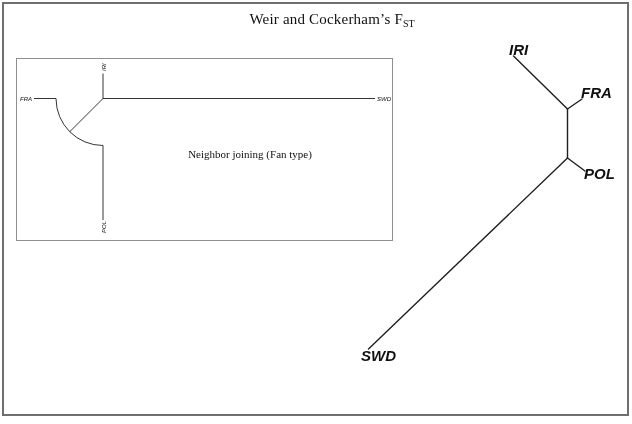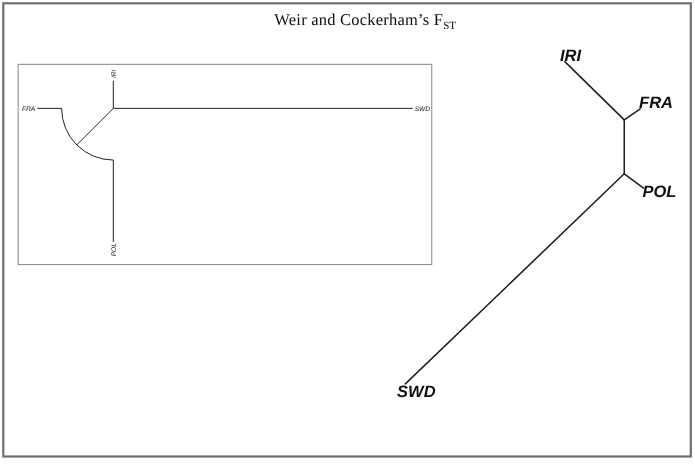--- a/index.html
+++ b/index.html
@@ -113,20 +113,21 @@
     <path class="fan-branch" d="M 56 98.5 A 47 47 0 0 0 103 145.5"></path>
     <line class="fan-branch" x1="34" y1="98.5" x2="56" y2="98.5"></line>
     <line class="fan-branch" x1="103" y1="145.5" x2="103" y2="220"></line>
 
     <text class="taxon-small" x="20" y="100.5">FRA</text>
     <text class="taxon-small" x="377" y="100.5">SWD</text>
     <text class="taxon-small" x="105.5" y="71" transform="rotate(-90 105.5 71)">IRI</text>
     <text class="taxon-small" x="105.5" y="233" transform="rotate(-90 105.5 233)">POL</text>
   </svg>
 
+  <div id="fan-caption">Neighbor joining (Fan type)</div>
 
   <svg class="layer" viewBox="0 0 632 424" xmlns="http://www.w3.org/2000/svg">
 
     <line class="unrooted-branch" x1="513.5" y1="56" x2="567.5" y2="109"></line>
     <line class="unrooted-branch" x1="567.5" y1="109" x2="582" y2="99"></line>
     <line class="unrooted-branch" x1="567.5" y1="109" x2="567.5" y2="158"></line>
     <line class="unrooted-branch" x1="567.5" y1="158" x2="585" y2="171"></line>
     <line class="unrooted-branch" x1="567.5" y1="158" x2="368.5" y2="349"></line>
 
     <text class="taxon-large" x="509" y="55">IRI</text>

